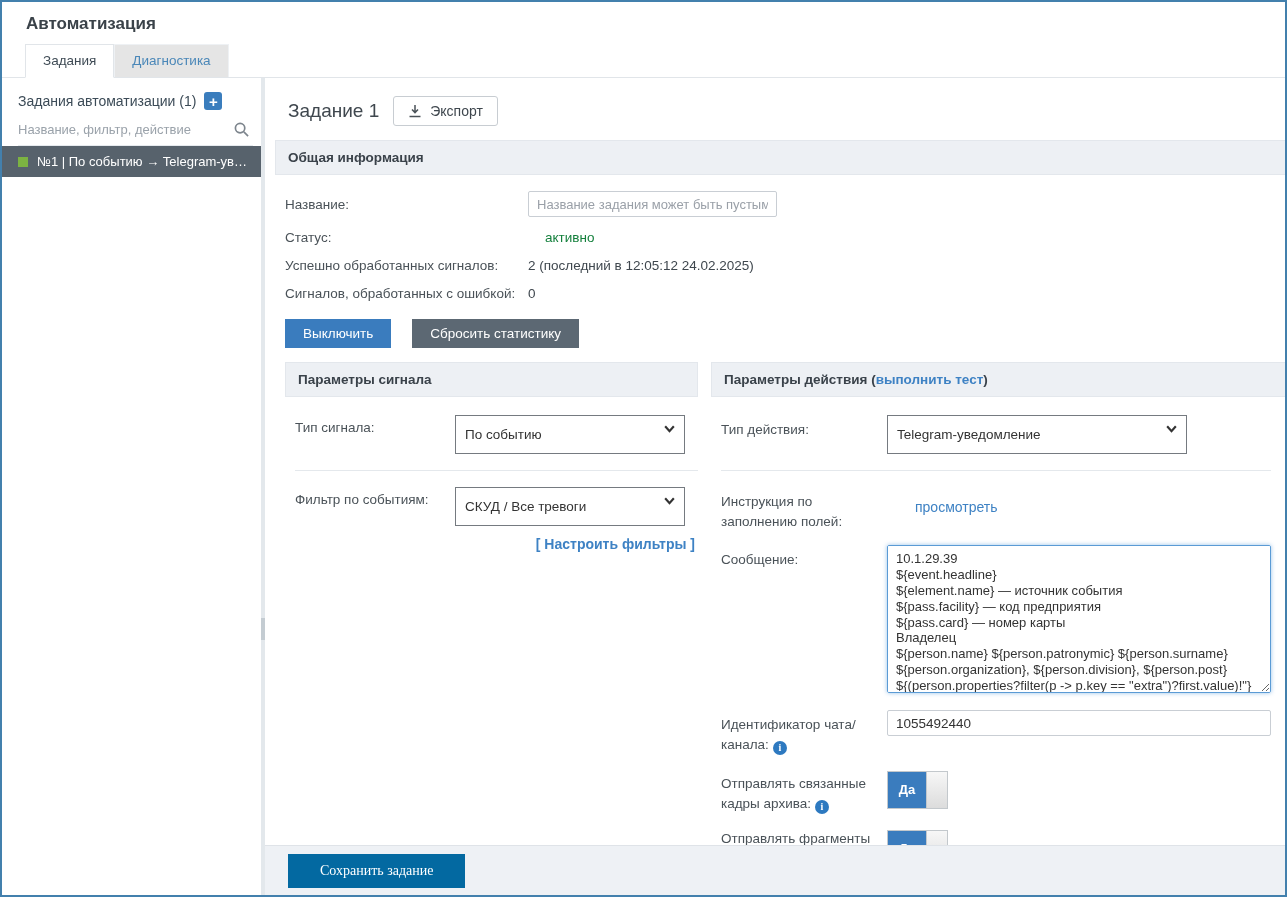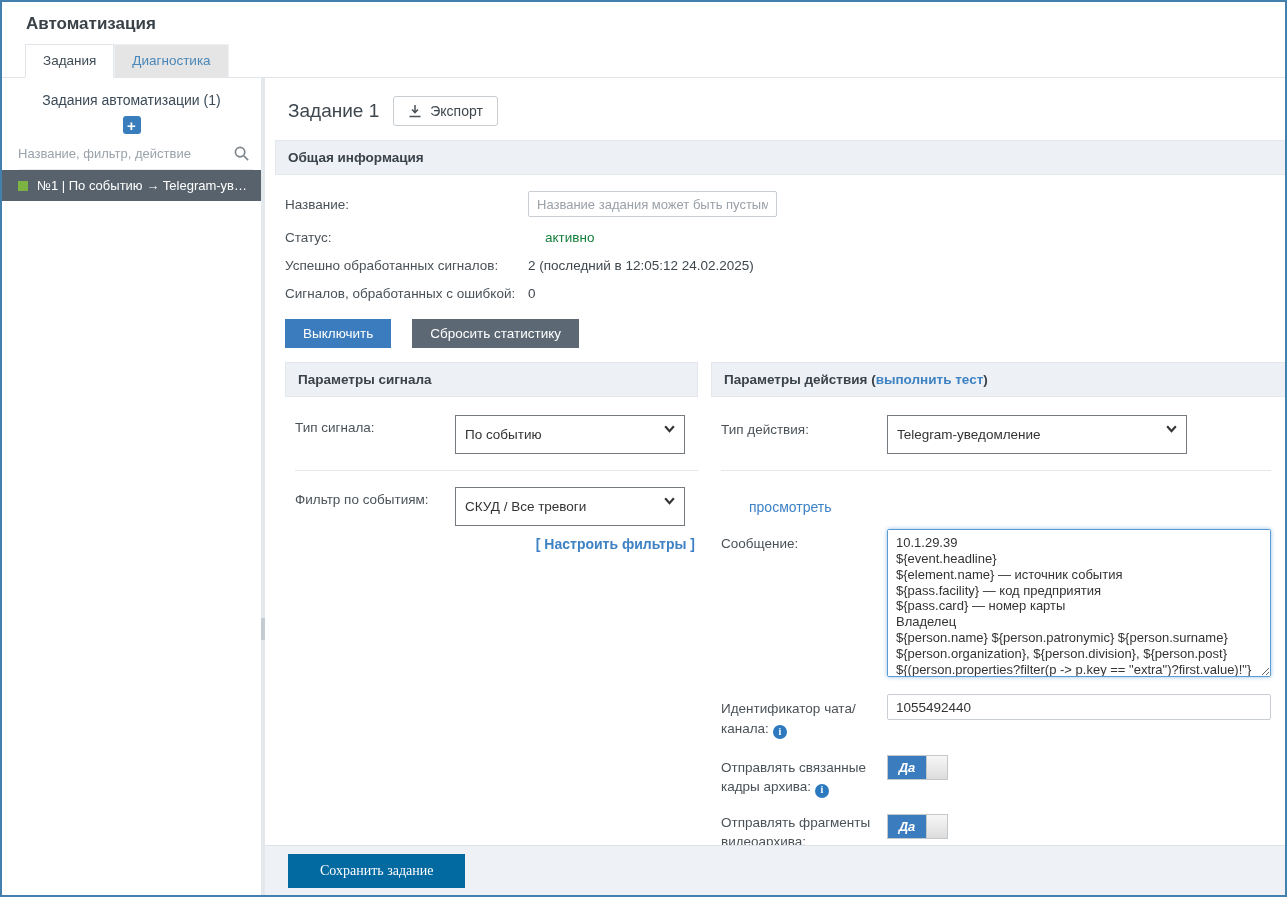--- a/index.html
+++ b/index.html
@@ -11,21 +11,21 @@
   .app-header { padding:12px 24px 10px; }
   .app-title { font-size:17px; font-weight:bold; color:#3a4249; }
   .tabbar { display:flex; padding-left:23px; border-bottom:1px solid #e1e5e9; align-items:flex-end; }
   .tab { padding:8px 17px 9px; font-size:13.5px; cursor:pointer; }
   .tab.active { background:#fff; color:#3f4b55; border:1px solid #e1e5e9; border-bottom:1px solid #fff; margin-bottom:-1px; }
   .tab.inactive { background:#e5e5e5; color:#4a87b8; border:1px solid #eef1f4; border-bottom:none; }
 
   
   .content { flex:1; display:flex; min-height:0; }
   .sidebar { width:259px; background:#fff; padding-top:14px; }
-  .sidebar-head { display:flex; align-items:center; gap:8px; padding:0 16px; margin-bottom:12px;flex-direction:column; }
+  .sidebar-head { display:flex; align-items:center; gap:8px; padding:0 16px; margin-bottom:12px; }
   .sidebar-title { font-size:14px; color:#3c4b57; }
   .add-btn { width:18px; height:18px; background:#3a7dbd; color:#fff; border-radius:3px; display:flex; align-items:center; justify-content:center; font-size:15px; font-weight:bold; line-height:1; cursor:pointer; }
   .search-row { display:flex; align-items:center; margin:0 8px 0 16px; padding-bottom:8px; border-bottom:1px solid #e6eaee; }
   .search-input { flex:1; border:none; outline:none; font-size:13px; color:#3c4b57; font-family:inherit; }
   .search-input::placeholder { color:#9aa2aa; }
   .search-icon { width:15px; height:15px; flex:0 0 auto; margin-right:4px; }
   .task-item { display:flex; align-items:center; gap:9px; background:#57626c; color:#fff; font-size:13px; padding:8px 10px 8px 16px; cursor:pointer; white-space:nowrap; }
   .task-item .sq { width:10px; height:10px; background:#7cb342; flex:0 0 auto; }
   .task-item .lbl { overflow:hidden; text-overflow:ellipsis; }
 
@@ -73,21 +73,21 @@
   a.link { color:#3e82c4; text-decoration:none; cursor:pointer; }
   .bold { font-weight:bold; }
 
   .hdr-link { color:#3e82c4; cursor:pointer; }
 
   .msg-area { width:100%; height:148px; border:1px solid #5b9bd5; box-shadow:0 0 4px rgba(96,160,220,.65); border-radius:2px; resize:both; font-family:inherit; font-size:13px; line-height:1.22; color:#333; padding:5px 8px; outline:none; }
   .text-input { width:100%; height:26px; border:1px solid #c9ced4; border-radius:2px; padding:0 8px; font-size:13.5px; color:#333; font-family:inherit; }
 
   .info-i { display:inline-flex; width:14px; height:14px; background:#2d79c0; color:#fff; border-radius:50%; font-size:10px; font-weight:bold; align-items:center; justify-content:center; vertical-align:-2px; margin-left:4px; cursor:pointer; font-family:"Liberation Serif",serif; }
 
-  .toggle { width:61px; height:25px; display:flex; cursor:pointer; border:1px solid #c3c8cc;font-style:italic; }
+  .toggle { width:61px; height:38px; display:flex; cursor:pointer; border:1px solid #c3c8cc; }
   .toggle .on { width:38px; background:#3a7cbe; color:#fff; font-size:13px; font-weight:bold; display:flex; align-items:center; justify-content:center; }
   .toggle .knob { flex:1; background:linear-gradient(#f7f7f7,#dcdcdc); border-left:1px solid #c3c8cc; }
 
   .footer { height:50px; background:#eef1f5; border-top:1px solid #dfe3e8; display:flex; align-items:center; padding-left:23px; flex:0 0 auto; }
   .save-btn { background:#0369a1; color:#fff; border:none; font-family:Liberation Serif, serif; font-size:14px; padding:9px 32px; cursor:pointer; }
 </style>
 </head>
 <body>
 
 <div class="app">
@@ -201,20 +201,21 @@
                   <div class="select" style="width:300px;">
                     <span>Telegram-уведомление</span>
                     <svg class="chev" width="13" height="13" viewBox="0 0 12 12">
                         <path d="M2 4 L6 8.5 L10 4" fill="none" stroke="#333" stroke-width="2"></path>
                       </svg>
                   </div>
                 </div>
               </div>
               <div class="p-sep" style="margin-right:14px;"></div>
               <div class="p-row">
+                <span class="p-label">Инструкция по заполнению полей:</span>
                 <div class="p-field" style="padding-top:12px;margin-left:28px;">
                   <a class="link">просмотреть</a>
                 </div>
               </div>
               <div class="p-row">
                 <span class="p-label">Сообщение:</span>
                 <div class="p-field">
                   <textarea class="msg-area" spellcheck="false" style="">10.1.29.39
 ${event.headline}
 ${element.name} — источник события

